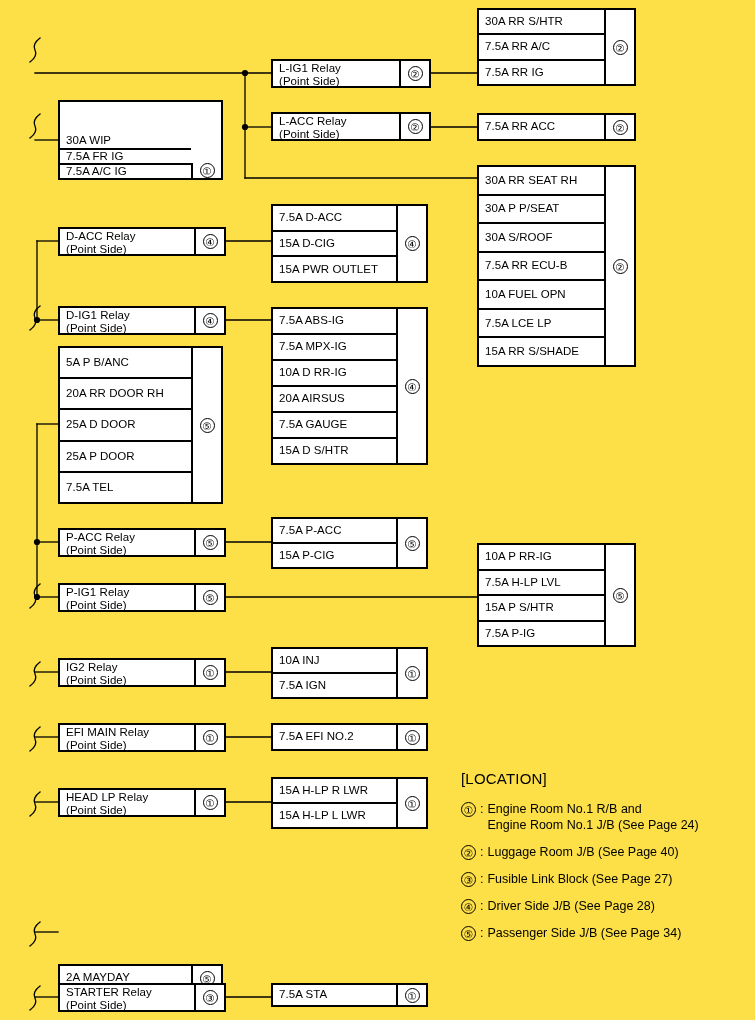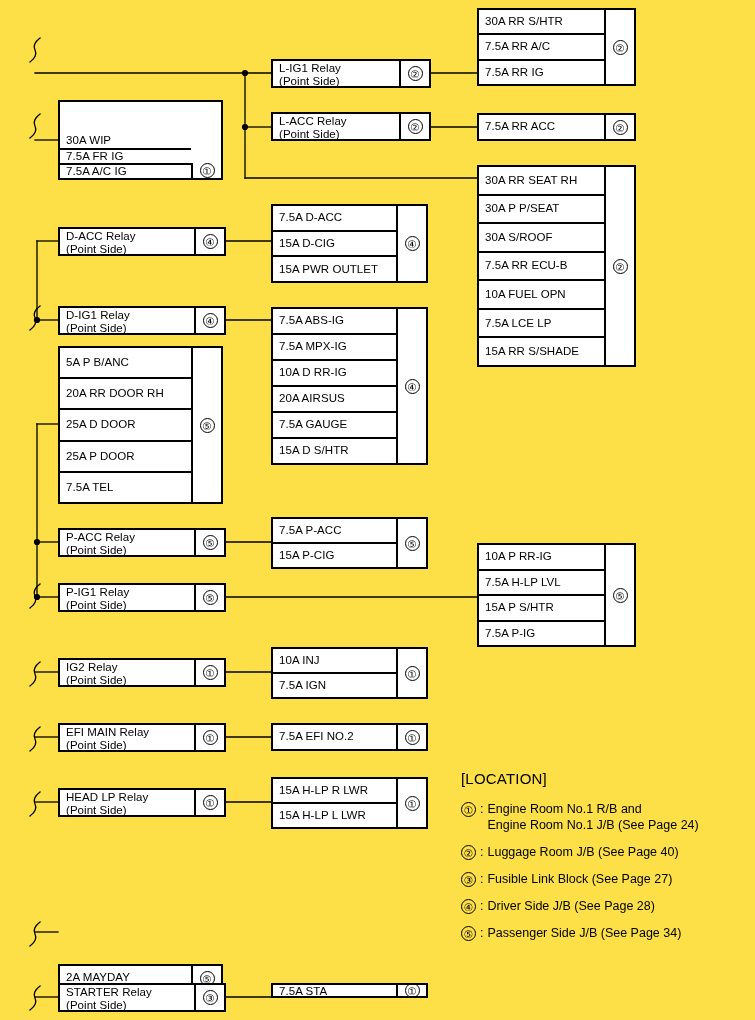--- a/index.html
+++ b/index.html
@@ -442,21 +442,21 @@
       <div class="row">
         <span class="l1">STARTER Relay</span>
         <span class="l2">(Point Side)</span>
       </div>
     </div>
     <div class="loc">
       <span class="circ">③</span>
     </div>
   </div>
 
-  <div class="blk" style="left:271px; top:983px; width:157px; height:15px;">
+  <div class="blk" style="left:271px; top:983px; width:157px; height:24px;">
     <div class="rows">
       <div class="row">7.5A STA</div>
     </div>
     <div class="loc">
       <span class="circ">①</span>
     </div>
   </div>
 
   <div id="legend">
     <div class="lg-title">[LOCATION]</div>

